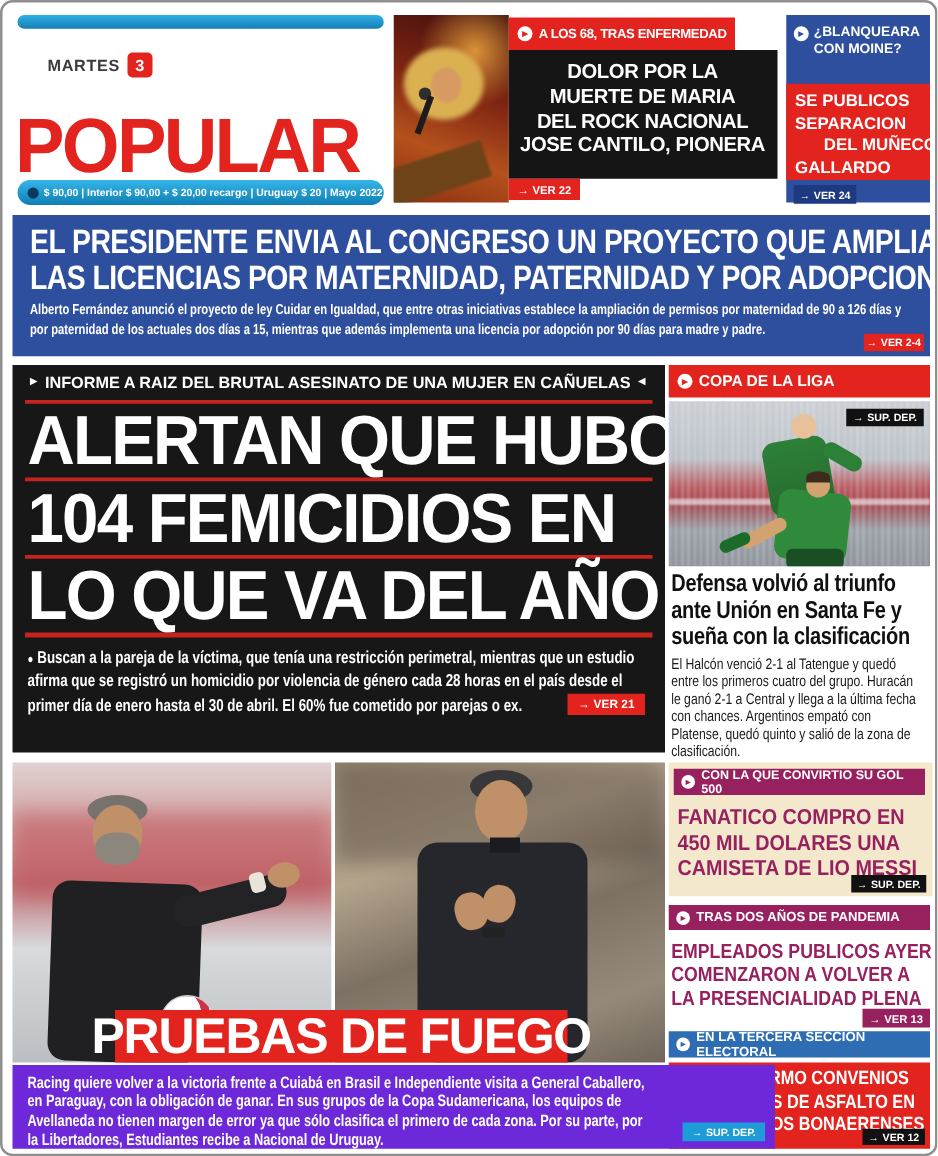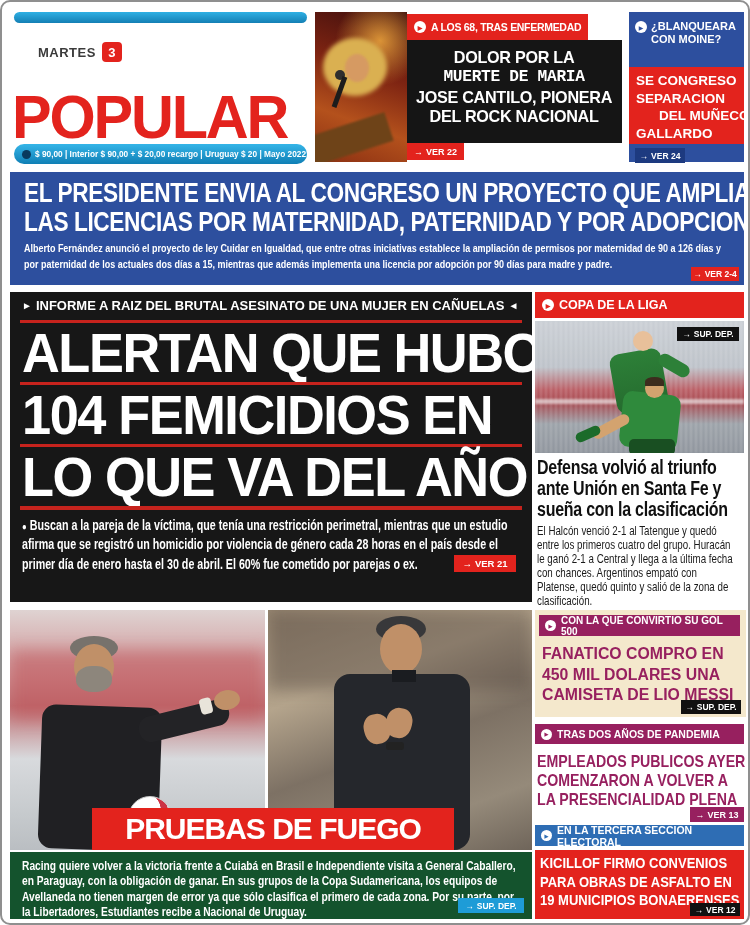--- a/index.html
+++ b/index.html
@@ -45,39 +45,39 @@
   </div>
 
   <div class="abs bar" style="left:405px;top:12px;width:181px;height:26px;background:#e3231d;padding-left:7px;box-sizing:border-box;font-size:10.5px;letter-spacing:-0.3px;">
     <span class="cic" style="width:12px;height:12px;color:#e3231d;font-size:6px;">▶</span>
     <span>A LOS 68, TRAS ENFERMEDAD</span>
   </div>
 
   <div class="abs" style="left:405px;top:38px;width:215px;height:103px;background:#151515;">
     <div class="abs" style="left:9px;top:8px;text-align:center;">
       <div class="nw w" style="font-size:16.2px;line-height:1.22;letter-spacing:-0.3px;">DOLOR POR LA</div>
-      <div class="nw w" style="font-size:16.2px;line-height:1.22;letter-spacing:-0.3px;font-family:Liberation Mono, monospace;">MUERTE DE MARIA</div>
+      <div class="nw w" style="font-size:16.2px;line-height:1.22;letter-spacing:-0.3px;">MUERTE DE MARIA</div>
+      <div class="nw w" style="font-size:16.2px;line-height:1.22;letter-spacing:-0.3px;">DEL ROCK NACIONAL</div>
       <div class="nw w" style="font-size:16.2px;line-height:1.22;letter-spacing:-0.3px;">JOSE CANTILO, PIONERA</div>
-      <div class="nw w" style="font-size:16.2px;line-height:1.22;letter-spacing:-0.3px;">DEL ROCK NACIONAL</div>
     </div>
   </div>
 
   <div class="abs tag" style="left:405px;top:141px;width:57px;height:17px;background:#e3231d;font-size:9px;">
     <span>→</span>
     <span>VER 22</span>
   </div>
 
   <div class="abs" style="left:627px;top:10px;width:115px;height:150px;background:#2d4f9e;">
     <div class="abs" style="left:6px;top:8px;width:103px;display:flex;gap:4px;align-items:flex-start;">
       <span class="cic" style="width:12px;height:12px;color:#2d4f9e;font-size:6px;margin-top:1px;">▶</span>
       <span class="w" style="font-size:11px;line-height:1.2;">¿BLANQUEARA CON MOINE?</span>
     </div>
     <div class="abs" style="left:0;top:55px;width:115px;height:77px;background:#e3231d;">
       <div class="abs" style="left:7px;top:5px;">
-        <div class="nw w" style="font-size:13.5px;line-height:1.3;">SE CONGRESO</div>
+        <div class="nw w" style="font-size:13.5px;line-height:1.3;">SE PUBLICOS</div>
         <div class="nw w" style="font-size:13.5px;line-height:1.3;">SEPARACION</div>
         <div class="nw w" style="font-size:13.5px;line-height:1.3;padding-left:23px;">DEL MUÑECO</div>
         <div class="nw w" style="font-size:13.5px;line-height:1.3;">GALLARDO</div>
       </div>
     </div>
     <div class="abs tag" style="left:6px;top:136px;width:50px;height:15px;background:#1d3a80;font-size:8.5px;">
       <span>→</span>
       <span>VER 24</span>
     </div>
   </div>
@@ -211,24 +211,24 @@
     <div class="shape" style="left:66px;top:64px;width:136px;height:176px;background:#25272c;border-radius:16px;"></div>
     <div class="shape" style="left:108px;top:6px;width:50px;height:26px;background:#38383a;border-radius:50%;"></div>
     <div class="shape" style="left:112px;top:14px;width:42px;height:50px;background:#c09068;border-radius:50%;"></div>
     <div class="shape" style="left:124px;top:60px;width:24px;height:12px;background:#1a1c20;"></div>
     <div class="shape" style="left:96px;top:104px;width:26px;height:30px;background:#c09068;border-radius:45%;transform:rotate(-15deg);"></div>
     <div class="shape" style="left:118px;top:98px;width:26px;height:30px;background:#c09068;border-radius:45%;transform:rotate(15deg);"></div>
     <div class="shape" style="left:118px;top:132px;width:18px;height:8px;background:#222;border-radius:3px;"></div>
   </div>
 
   <div class="abs" style="left:90px;top:806px;width:362px;height:42px;background:#e3231d;z-index:5;display:flex;align-items:center;justify-content:center;">
-    <span class="nw w" style="font-size:30px;letter-spacing:-1px;">PRUEBAS DE FUEGO</span>
-  </div>
-
-  <div class="abs" style="left:8px;top:850px;width:522px;height:67px;background:#14532d;z-index:4;">
+    <span class="nw w" style="font-size:40px;letter-spacing:-1px;">PRUEBAS DE FUEGO</span>
+  </div>
+
+  <div class="abs" style="left:8px;top:850px;width:610px;height:67px;background:#6d28d9;z-index:4;">
     <div class="abs w sq" style="left:12px;top:6px;width:645px;font-size:13.2px;line-height:1.17;transform:scaleX(0.775);">Racing quiere volver a la victoria frente a Cuiabá en Brasil e Independiente visita a General Caballero, en Paraguay, con la obligación de ganar. En sus grupos de la Copa Sudamericana, los equipos de Avellaneda no tienen margen de error ya que sólo clasifica el primero de cada zona. Por su parte, por la Libertadores, Estudiantes recibe a Nacional de Uruguay.</div>
     <div class="abs tag" style="right:8px;bottom:6px;width:66px;height:15px;background:#1e9cd7;font-size:8.5px;z-index:6;">
       <span>→</span>
       <span>SUP. DEP.</span>
     </div>
   </div>
 
 </div>
 
 </body></html>

